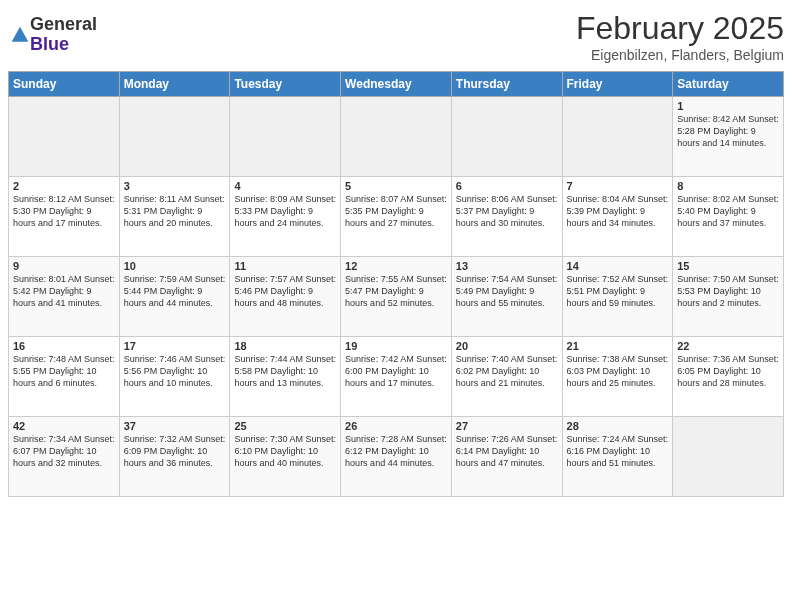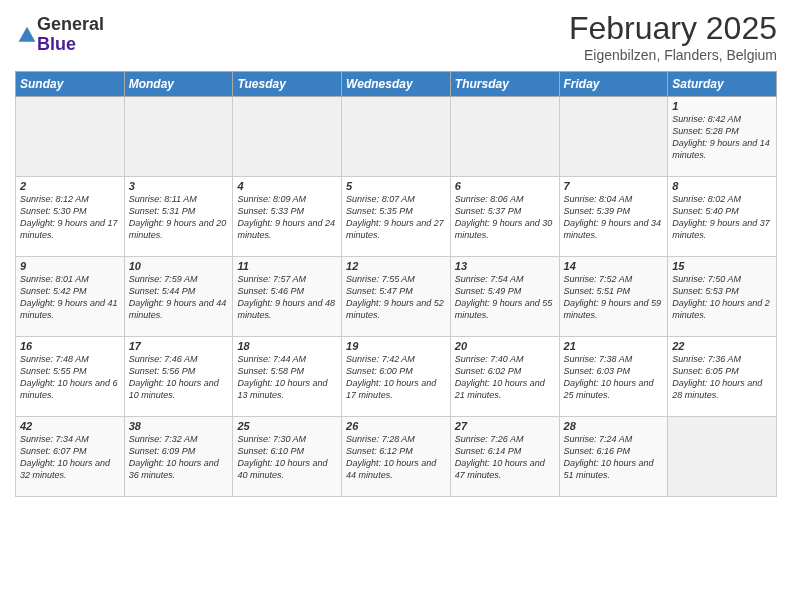--- a/index.html
+++ b/index.html
@@ -7,21 +7,21 @@
       width: 792px;
       height: 612px;
       font-family: Arial, sans-serif;
       background: #fff;
       overflow: hidden;
     }
     .page {
       width: 792px;
       height: 612px;
       background: #fff;
-      padding: 10px 15px;
+      padding: 10px 8px;
     }
     .header {
       display: flex;
       justify-content: space-between;
       align-items: flex-start;
       margin-bottom: 8px;
     }
     .logo {
       display: flex;
       align-items: center;
@@ -57,21 +57,20 @@
     }
     .subtitle {
       font-size: 14px;
       color: #555;
       text-align: right;
     }
     .calendar {
       width: 100%;
       border-collapse: collapse;
       table-layout: fixed;
-      font-style: italic;
     }
     .calendar thead th {
       background: #3a7fc1;
       color: #fff;
       font-size: 12px;
       font-weight: bold;
       padding: 5px 4px;
       text-align: left;
       border: 1px solid #aaa;
     }
@@ -305,21 +304,21 @@
         </tr>
         <tr>
           <td>
             <span class="day-num">42</span>
             <div class="day-info">Sunrise: 7:34 AM
 Sunset: 6:07 PM
 Daylight: 10 hours
 and 32 minutes.</div>
           </td>
           <td>
-            <span class="day-num">38</span>
+            <span class="day-num">37</span>
             <div class="day-info">Sunrise: 7:32 AM
 Sunset: 6:09 PM
 Daylight: 10 hours
 and 36 minutes.</div>
           </td>
           <td>
             <span class="day-num">25</span>
             <div class="day-info">Sunrise: 7:30 AM
 Sunset: 6:10 PM
 Daylight: 10 hours

